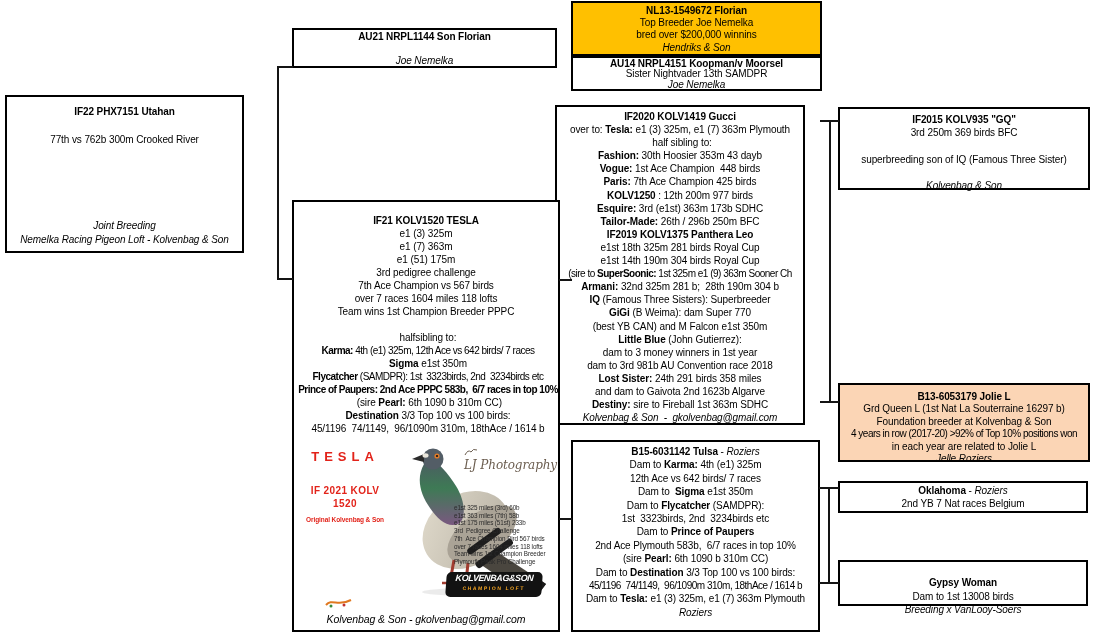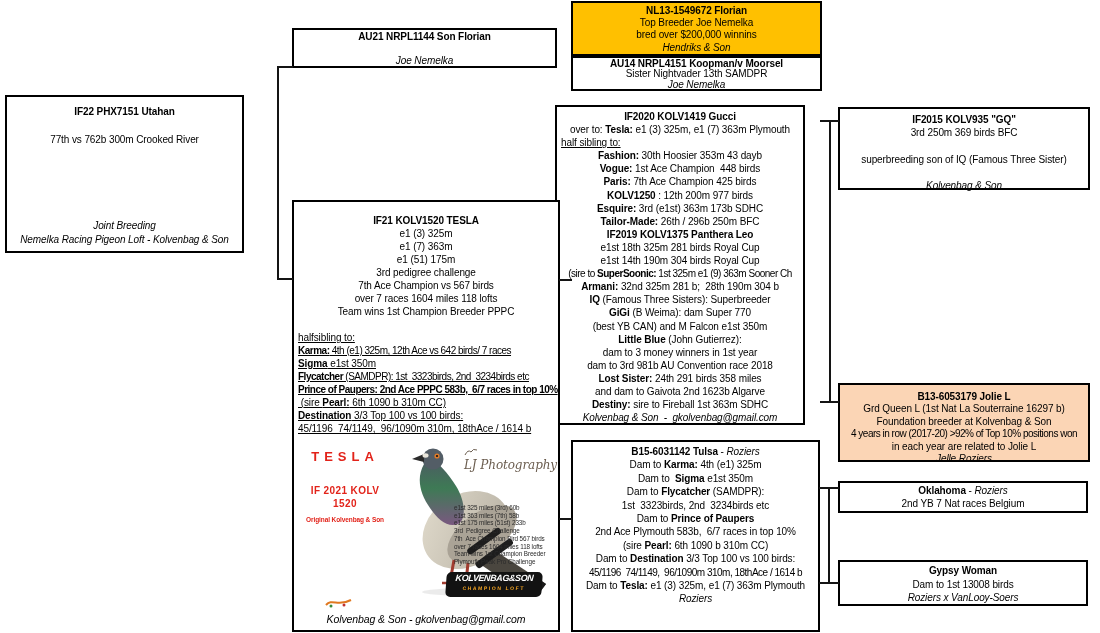--- a/index.html
+++ b/index.html
@@ -1,38 +1,38 @@
 <!DOCTYPE html>
 <html style="--florian-bg: #FFC000; --jolie-bg: #FBD5B5; --tesla-red: #E2231A; --loft-bg: #121212; --loft-accent: #F5A623;"><head>
 <meta charset="utf-8">
 <style>
   html,body{margin:0;padding:0;background:#fff;}
   .canvas{position:relative;width:1100px;height:633px;background:#ffffff;
           font-family:"Liberation Sans",sans-serif;color:#000;overflow:hidden;}
   .box{position:absolute;border:2px solid #000;background:#fff;box-sizing:border-box;
        text-align:center;font-size:10px;letter-spacing:-0.1px;}
   .ln{white-space:pre;}
-  .ln.left{text-align:left;padding-left:4px;text-decoration:underline;}
+  .ln.left{text-align:center;padding-left:4px;}
   .b{font-weight:700;}
   .i{font-style:italic;}
   .tight{letter-spacing:-0.5px;}
   .hline,.vline{position:absolute;background:#141414;}
   .hline{height:2px;}
   .vline{width:2px;}
 
   #b-son-florian{line-height:12px;padding-top:1px;}
   #b-florian{background:var(--florian-bg,#FFC000);line-height:12.2px;padding-top:2px;}
   #b-au14{line-height:10.3px;padding-top:1px;}
   #b-utahan{line-height:14.2px;padding-top:8px;}
   #b-gucci{line-height:13.1px;padding-top:3px;}
   #b-gq{line-height:13.2px;padding-top:4px;}
   #b-jolie{background:var(--jolie-bg,#FBD5B5);line-height:12.4px;padding-top:6px;margin-top:36px;}
   #b-tulsa{line-height:13.4px;padding-top:3px;}
   #b-oklahoma{line-height:13px;padding-top:1px;}
-  #b-gypsy{line-height:13.5px;padding-top:2px;}
+  #b-gypsy{line-height:13.5px;padding-top:14px;}
   #b-tesla{line-height:13px;padding-top:12px;}
 
   #tesla-photo{position:absolute;left:0;top:238px;width:100%;height:176px;}
   #tesla-brand{position:absolute;left:8px;top:10px;text-align:center;width:86px;}
   #brand-word{color:var(--tesla-red,#E2231A);font-weight:700;font-size:13px;letter-spacing:5px;}
   #brand-sub1{color:var(--tesla-red,#E2231A);font-weight:700;font-size:10px;margin-top:21px;letter-spacing:0.4px;}
   #brand-sub2{color:var(--tesla-red,#E2231A);font-weight:700;font-size:6.5px;margin-top:3px;}
   #watermark{position:absolute;left:170px;top:6px;font-family:"DejaVu Serif",serif;
              font-style:italic;font-size:12px;color:#6b5d4f;text-align:left;}
   #achievements{position:absolute;left:160px;top:64px;font-size:6.3px;line-height:7.7px;
@@ -123,41 +123,42 @@
       <div class="ln"><span>Grd Queen L (1st Nat La Souterraine 16297 b)</span></div>
       <div class="ln"><span>Foundation breeder at Kolvenbag &amp; Son</span></div>
       <div class="ln tight"><span>4 years in row (2017-20) &gt;92% of Top 10% positions won</span></div>
       <div class="ln"><span>in each year are related to Jolie L</span></div>
       <div class="ln"><span class="i">Jelle Roziers</span></div>
     </div>
 
   <div class="box" id="b-tulsa" style="left:571px;top:440px;width:249px;height:192px;">
       <div class="ln"><span class="b">B15-6031142 Tulsa</span><span> - </span><span class="i">Roziers</span></div>
       <div class="ln"><span>Dam to </span><span class="b">Karma:</span><span> 4th (e1) 325m</span></div>
+      <div class="ln"><span>12th Ace vs 642 birds/ 7 races</span></div>
       <div class="ln"><span>Dam to  </span><span class="b">Sigma</span><span> e1st 350m</span></div>
       <div class="ln"><span>Dam to </span><span class="b">Flycatcher</span><span> (SAMDPR):</span></div>
       <div class="ln"><span>1st  3323birds, 2nd  3234birds etc</span></div>
       <div class="ln"><span>Dam to </span><span class="b">Prince of Paupers</span></div>
       <div class="ln"><span>2nd Ace Plymouth 583b,  6/7 races in top 10%</span></div>
       <div class="ln"><span>(sire </span><span class="b">Pearl:</span><span> 6th 1090 b 310m CC)</span></div>
       <div class="ln"><span>Dam to </span><span class="b">Destination</span><span> 3/3 Top 100 vs 100 birds:</span></div>
       <div class="ln tight"><span>45/1196  74/1149,  96/1090m 310m, 18thAce / 1614 b</span></div>
       <div class="ln"><span>Dam to </span><span class="b">Tesla:</span><span> e1 (3) 325m, e1 (7) 363m Plymouth</span></div>
       <div class="ln"><span class="i">Roziers</span></div>
     </div>
 
   <div class="box" id="b-oklahoma" style="left:838px;top:481px;width:250px;height:32px;">
       <div class="ln"><span class="b">Oklahoma</span><span> - </span><span class="i">Roziers</span></div>
       <div class="ln"><span>2nd YB 7 Nat races Belgium</span></div>
     </div>
 
   <div class="box" id="b-gypsy" style="left:838px;top:560px;width:250px;height:46px;">
       <div class="ln"><span class="b">Gypsy Woman</span></div>
       <div class="ln"><span>Dam to 1st 13008 birds</span></div>
-      <div class="ln"><span class="i">Roziers x VanLooy-Soers</span></div>
+      <div class="ln"><span class="i">Breeding x VanLooy-Soers</span></div>
     </div>
 
   <div class="box" id="b-tesla" style="left:292px;top:200px;width:268px;height:432px;">
     <div>
         <div class="ln"><span class="b">IF21 KOLV1520 TESLA</span></div>
         <div class="ln"><span>e1 (3) 325m</span></div>
         <div class="ln"><span>e1 (7) 363m</span></div>
         <div class="ln"><span>e1 (51) 175m</span></div>
         <div class="ln"><span>3rd pedigree challenge</span></div>
         <div class="ln"><span>7th Ace Champion vs 567 birds</span></div>

